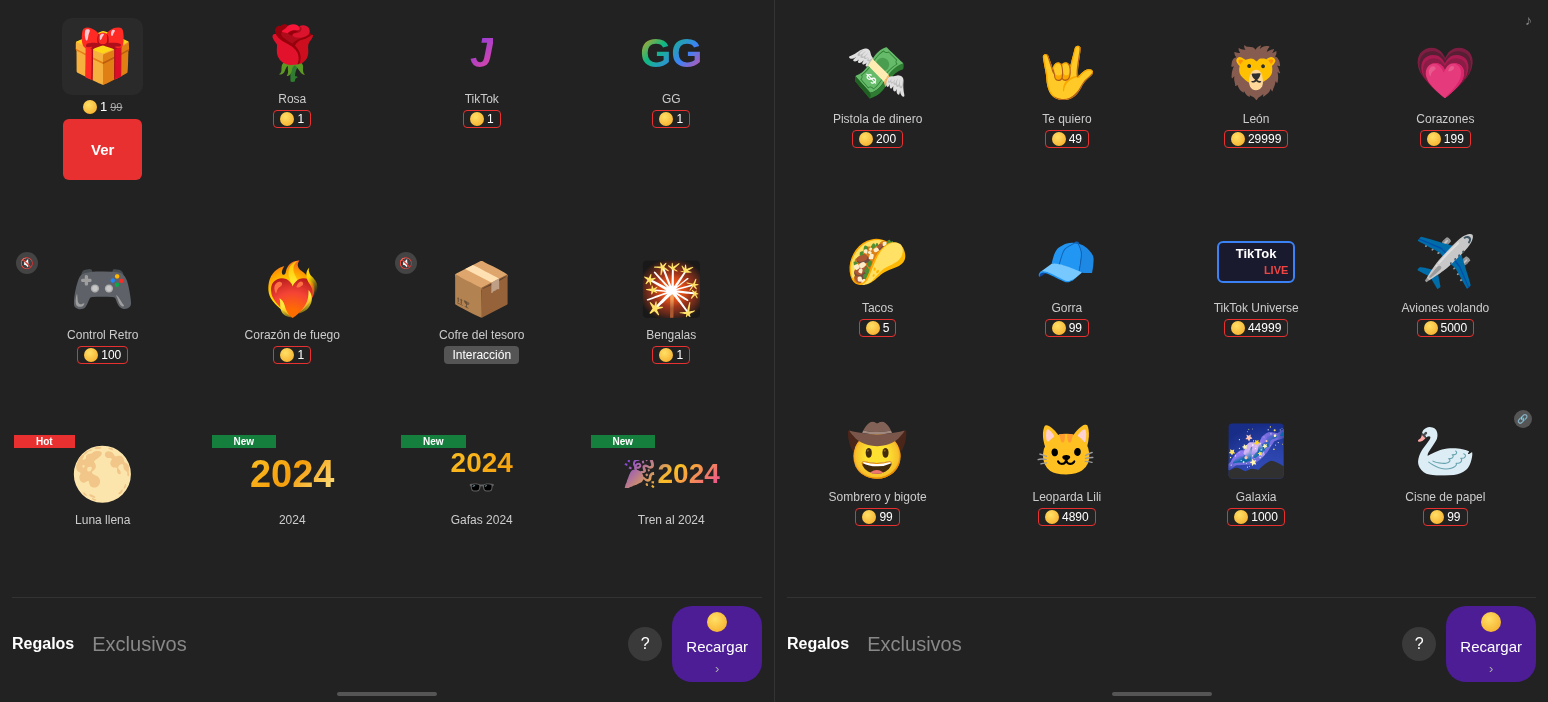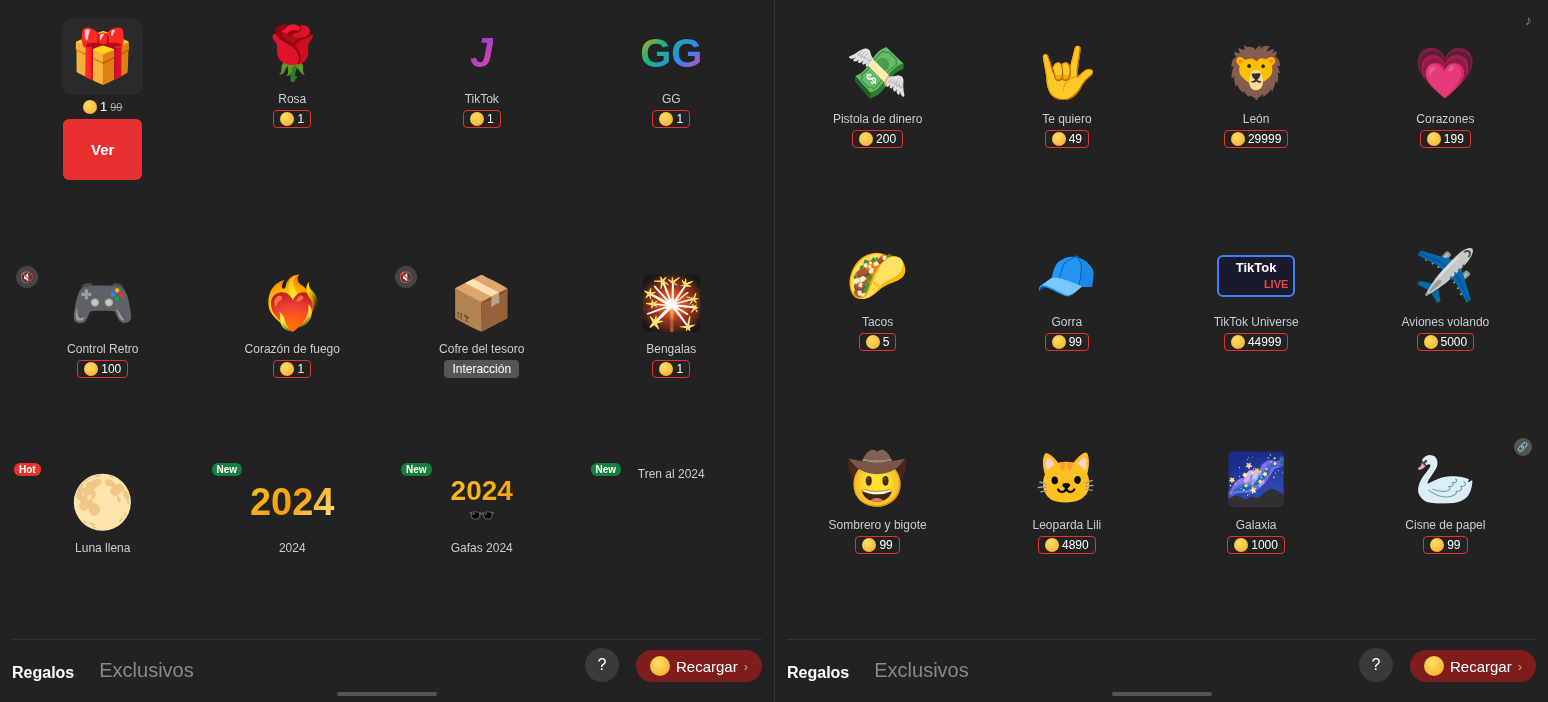--- a/index.html
+++ b/index.html
@@ -75,22 +75,22 @@
       border-radius: 4px;
       padding: 2px 8px;
       font-size: 12px;
       color: #fff;
       border: none;
     }
     .badge {
       position: absolute;
       top: 2px;
       left: 2px;
-      border-radius: 6px;
-      padding: 1px 5px;
+      border-radius: 0;
+      padding: 1px 22px;
       font-size: 10px;
       font-weight: bold;
       color: #fff;
       z-index: 10;
     }
     .badge-hot { background: #e83030; }
     .badge-new { background: #15803d; margin-left: 8px; }
     .first-item {
       display: flex;
       flex-direction: column;
@@ -114,23 +114,23 @@
       font-size: 11px;
       text-decoration: line-through;
     }
     .price-row {
       display: flex;
       align-items: center;
       gap: 3px;
     }
     .bottom-bar {
       display: flex;
-      align-items: flex-end;
+      align-items: center;
       padding: 8px 0 6px 0;
-      gap: 7px;
+      gap: 0;
       border-top: 1px solid #333;
       margin-top: 6px;
     }
     .tab-active {
       color: #fff;
       font-size: 16px;
       font-weight: bold;
       margin-right: 18px;
     }
     .tab-inactive {
@@ -145,29 +145,30 @@
       border-radius: 50%;
       display: flex;
       align-items: center;
       justify-content: center;
       color: #fff;
       font-size: 16px;
       cursor: pointer;
       margin-right: 10px;
     }
     .recharge-btn {
-      background: #7f1d1d;
+      background: #4c1d95;
       border-radius: 20px;
       padding: 6px 14px;
       display: flex;
       align-items: center;
       gap: 6px;
       color: #fff;
       font-size: 15px;
       cursor: pointer;
+      flex-direction: column;
     }
     .recharge-coin {
       width: 20px;
       height: 20px;
       background: radial-gradient(circle at 40% 35%, #ffe066, #f5a623);
       border-radius: 50%;
     }
     .scroll-indicator {
       width: 100px;
       height: 4px;
@@ -315,20 +316,23 @@
       <span class="badge badge-new">New</span>
       <div class="gift-emoji" style="font-size:32px;height:70px;display:flex;flex-direction:column;align-items:center;justify-content:center;">
         <span style="background:linear-gradient(135deg,#fbbf24,#f59e0b);-webkit-background-clip:text;color:transparent;font-weight:900;font-size:28px;">2024</span>
         <span style="font-size:22px;">🕶️</span>
       </div>
       <span class="gift-name">Gafas 2024</span>
     </div>
 
     <div class="gift-item" style="position:relative;">
       <span class="badge badge-new">New</span>
+      <div class="gift-emoji" style="font-size:30px;height:70px;display:flex;align-items:center;justify-content:center;">
+        <span style="background:linear-gradient(135deg,#7c3aed,#fbbf24,#ec4899);-webkit-background-clip:text;color:transparent;font-weight:900;font-size:28px;">🎉2024</span>
+      </div>
       <span class="gift-name">Tren al 2024</span>
     </div>
 
   </div>
 
   <div class="bottom-bar">
     <span class="tab-active">Regalos</span>
     <span class="tab-inactive">Exclusivos</span>
     <div class="help-btn">?</div>
     <div class="recharge-btn">

